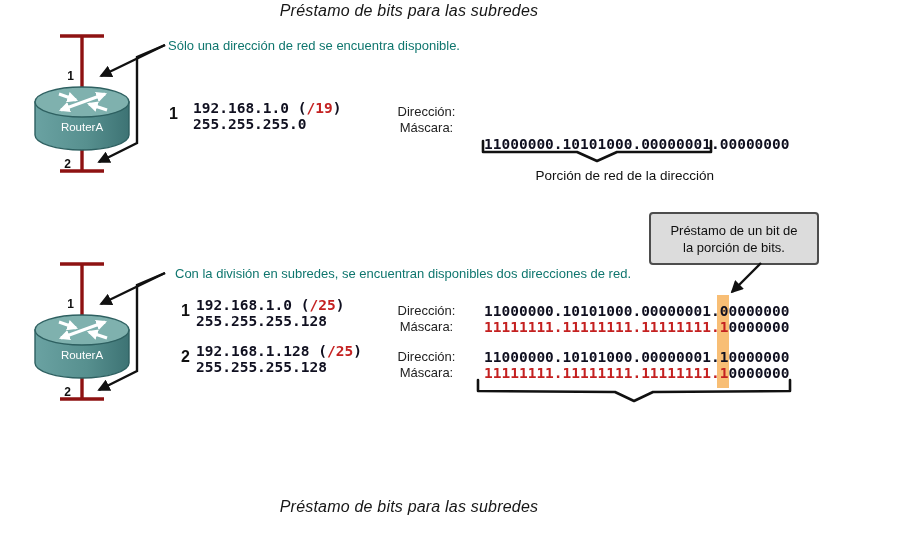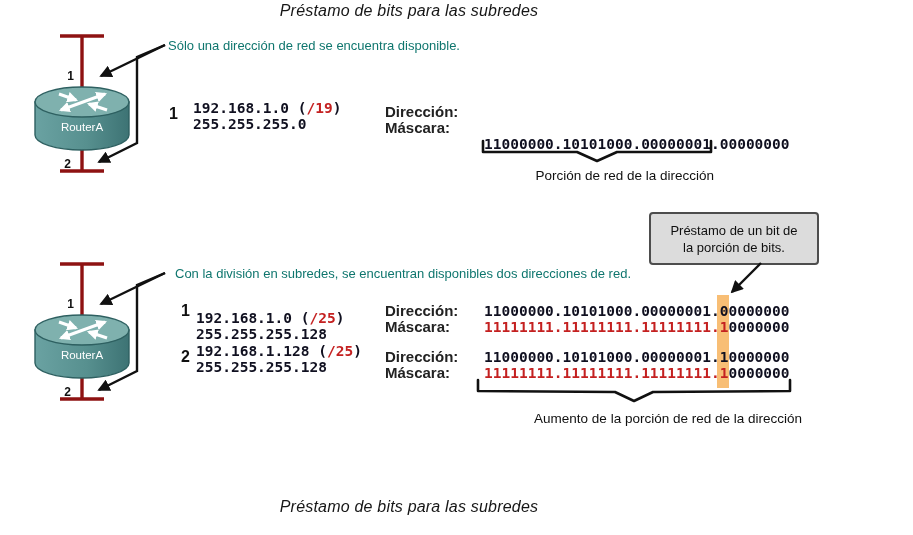--- a/index.html
+++ b/index.html
@@ -15,21 +15,21 @@
   .canvas{
     position:relative;width:913px;height:535px;background:#ffffff;overflow:hidden;
     font-family:"Liberation Sans",sans-serif;color:var(--ink);
   }
   .abs{position:absolute;}
   .title{left:0;width:818px;text-align:center;font-size:16px;letter-spacing:.2px;color:#161616;font-style:italic;}
   .annot{font-size:13px;color:#0f766e;}
   .mono{font-family:"DejaVu Sans Mono",monospace;font-weight:700;font-size:14.5px;
         white-space:pre;color:#101020;line-height:16px;}
   .bignum{font-size:16px;font-weight:700;color:#101010;}
-  .lblcol{width:83px;text-align:left;font-size:15px;color:var(--label);line-height:16px;font-weight:bold;}
+  .lblcol{width:83px;text-align:center;font-size:13px;color:var(--label);line-height:16px;}
   .red{color:var(--red);}
   .caption{font-size:13.5px;text-align:right;color:#101010;}
   .callout{
     box-sizing:border-box;width:170px;padding:8px 6px 7px 6px;text-align:center;
     background:var(--callout-bg);border:2px solid var(--callout-br);border-radius:4px;
     font-size:13px;line-height:17px;color:#101010;
   }
   .binwrap{width:312px;height:92px;}
   .brow{position:absolute;left:0;z-index:1;}
   .hl-band{position:absolute;top:-5px;left:233px;width:12px;height:93px;background:var(--hl);z-index:0;}
@@ -152,21 +152,21 @@
         <line x1="92" y1="80" x2="74" y2="74" marker-end="url(#ah-white)"></line>
       </g>
       <text x="67" y="101" text-anchor="middle" font-size="11.5" fill="#ffffff">RouterA</text>
     </g>
   </svg>
 </div>
 
   <div class="abs annot" style="left:175px;top:266px">Con la división en subredes, se encuentran disponibles dos direcciones de red.</div>
 
   <div class="abs bignum" style="left:181px;top:302px">1</div>
-  <div class="abs mono" style="left:196px;top:310px"><span>192.168.1.0 (</span><span class="red">/25</span><span>)</span><br><span>255.255.255.128</span></div>
+  <div class="abs mono" style="left:196px;top:297px"><span>192.168.1.0 (</span><span class="red">/25</span><span>)</span><br><span>255.255.255.128</span></div>
 
   <div class="abs bignum" style="left:181px;top:348px">2</div>
   <div class="abs mono" style="left:196px;top:343px"><span>192.168.1.128 (</span><span class="red">/25</span><span>)</span><br><span>255.255.255.128</span></div>
 
   <div class="abs lblcol" style="left:385px;top:303px">
     <div>Dirección:</div>
     <div>Máscara:</div>
   </div>
   <div class="abs lblcol" style="left:385px;top:349px">
     <div>Dirección:</div>
@@ -178,17 +178,16 @@
     <div class="brow mono" style="top:3px">11000000.10101000.00000001.00000000</div>
     <div class="brow mono" style="top:19px"><span class="red">11111111.11111111.11111111.1</span><span>0000000</span></div>
     <div class="brow mono" style="top:49px">11000000.10101000.00000001.10000000</div>
     <div class="brow mono" style="top:65px"><span class="red">11111111.11111111.11111111.1</span><span>0000000</span></div>
   </div>
 
   <svg class="abs" style="left:476px;top:377px" width="318" height="28" viewBox="0 0 318 28">
     <path d="M2,3 L2,14 L139,15 L158,24 L177,15 L314,14 L314,3" fill="none" stroke="#111" stroke-width="2.6" stroke-linejoin="round" stroke-linecap="round"></path>
   </svg>
 
-  <div class="abs caption" style="left:457px;top:411px;width:345px">Aumento de la porción de red de la dirección</div>
 
   <div class="abs title" style="top:498px">Préstamo de bits para las subredes</div>
 
 </div>
 
 </body></html>

